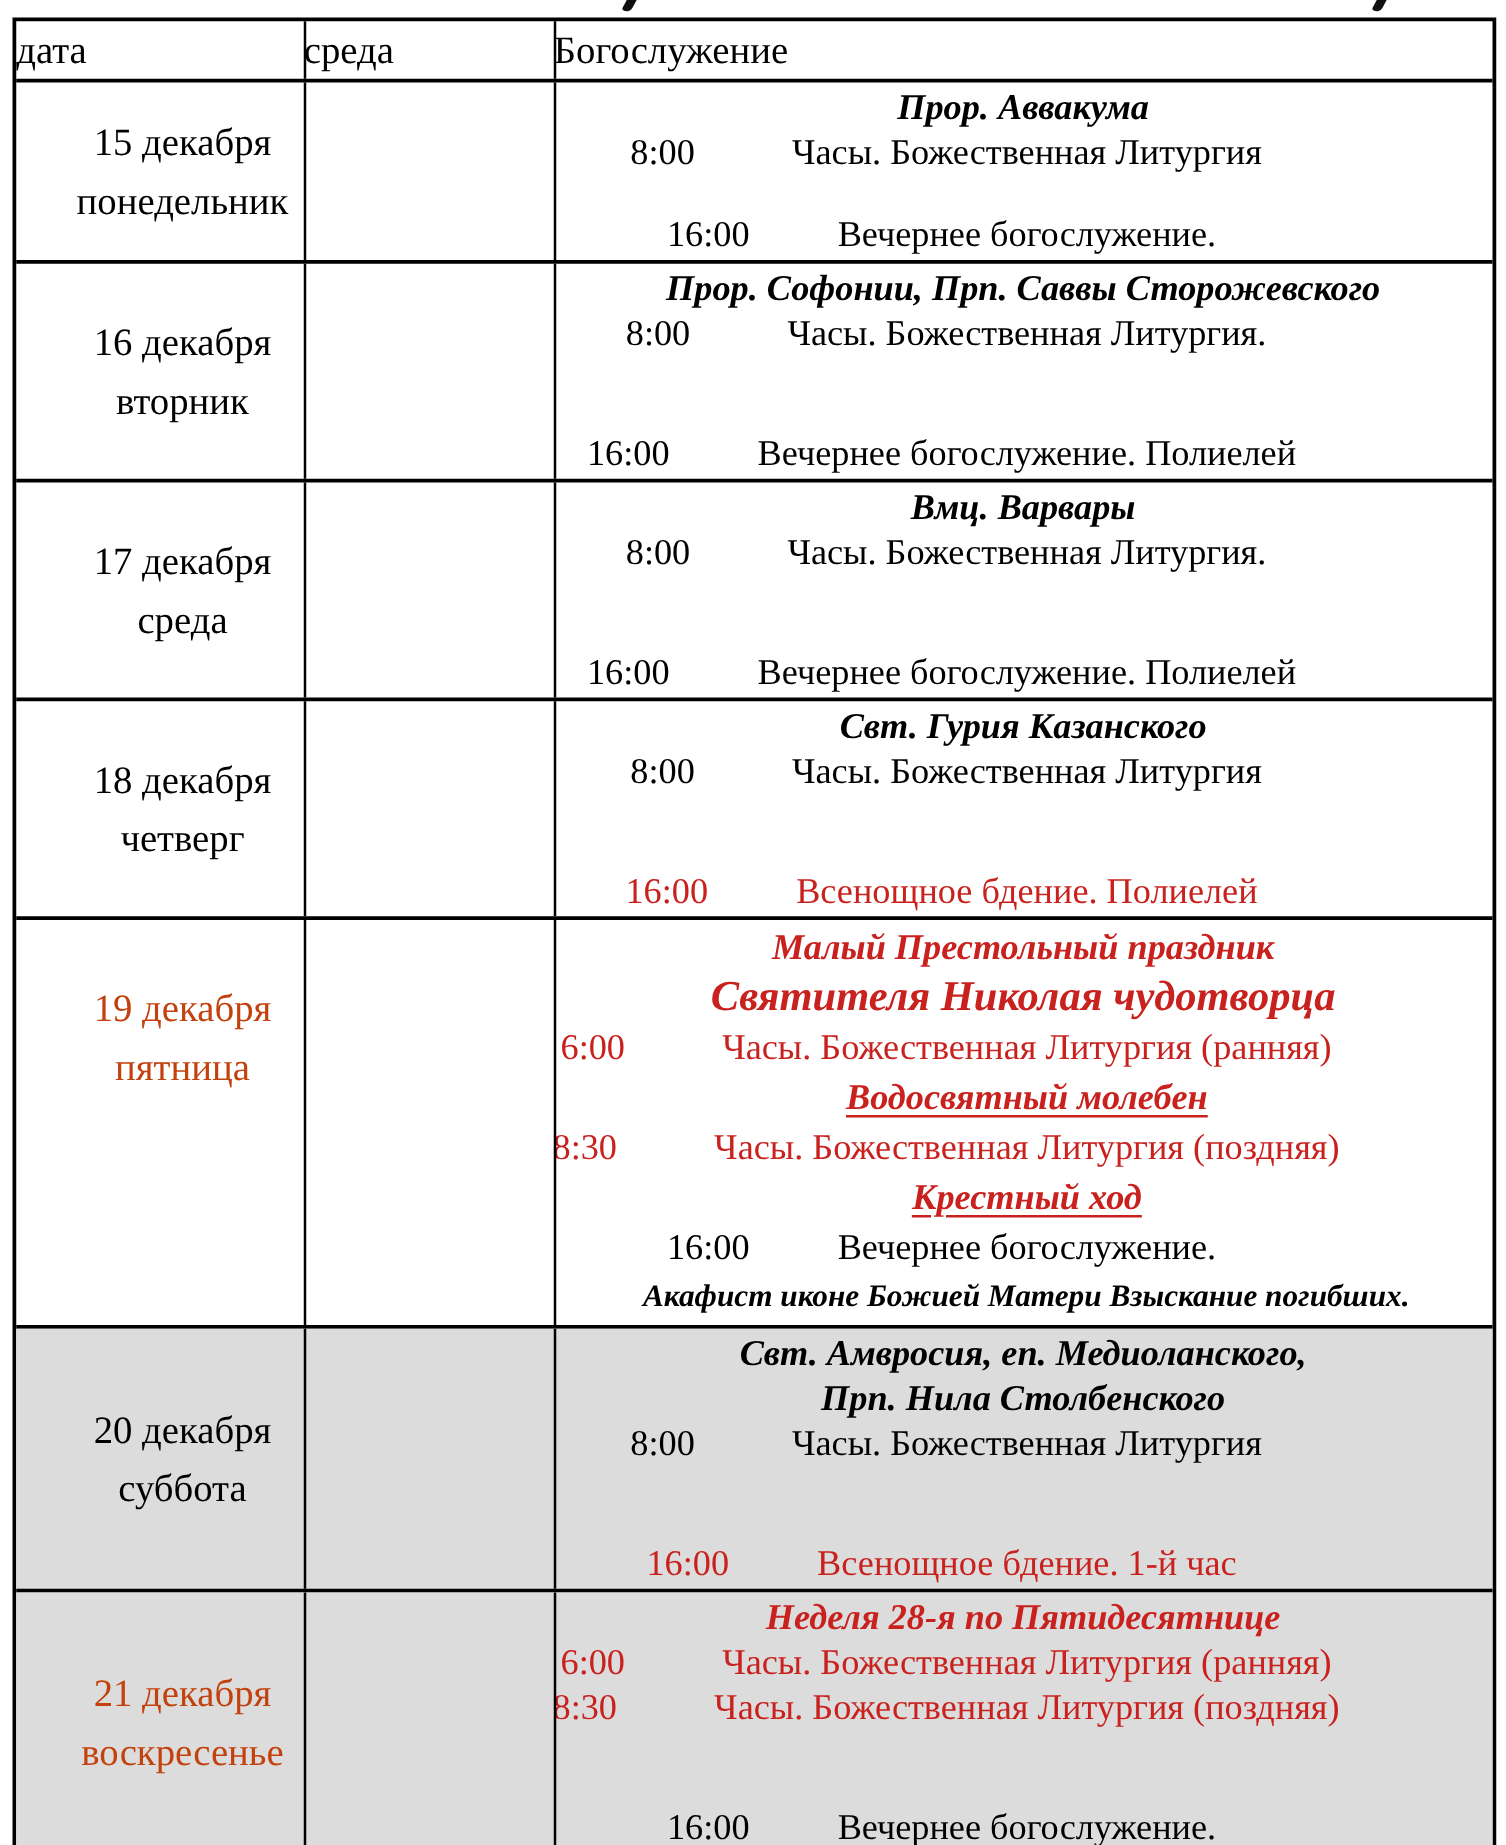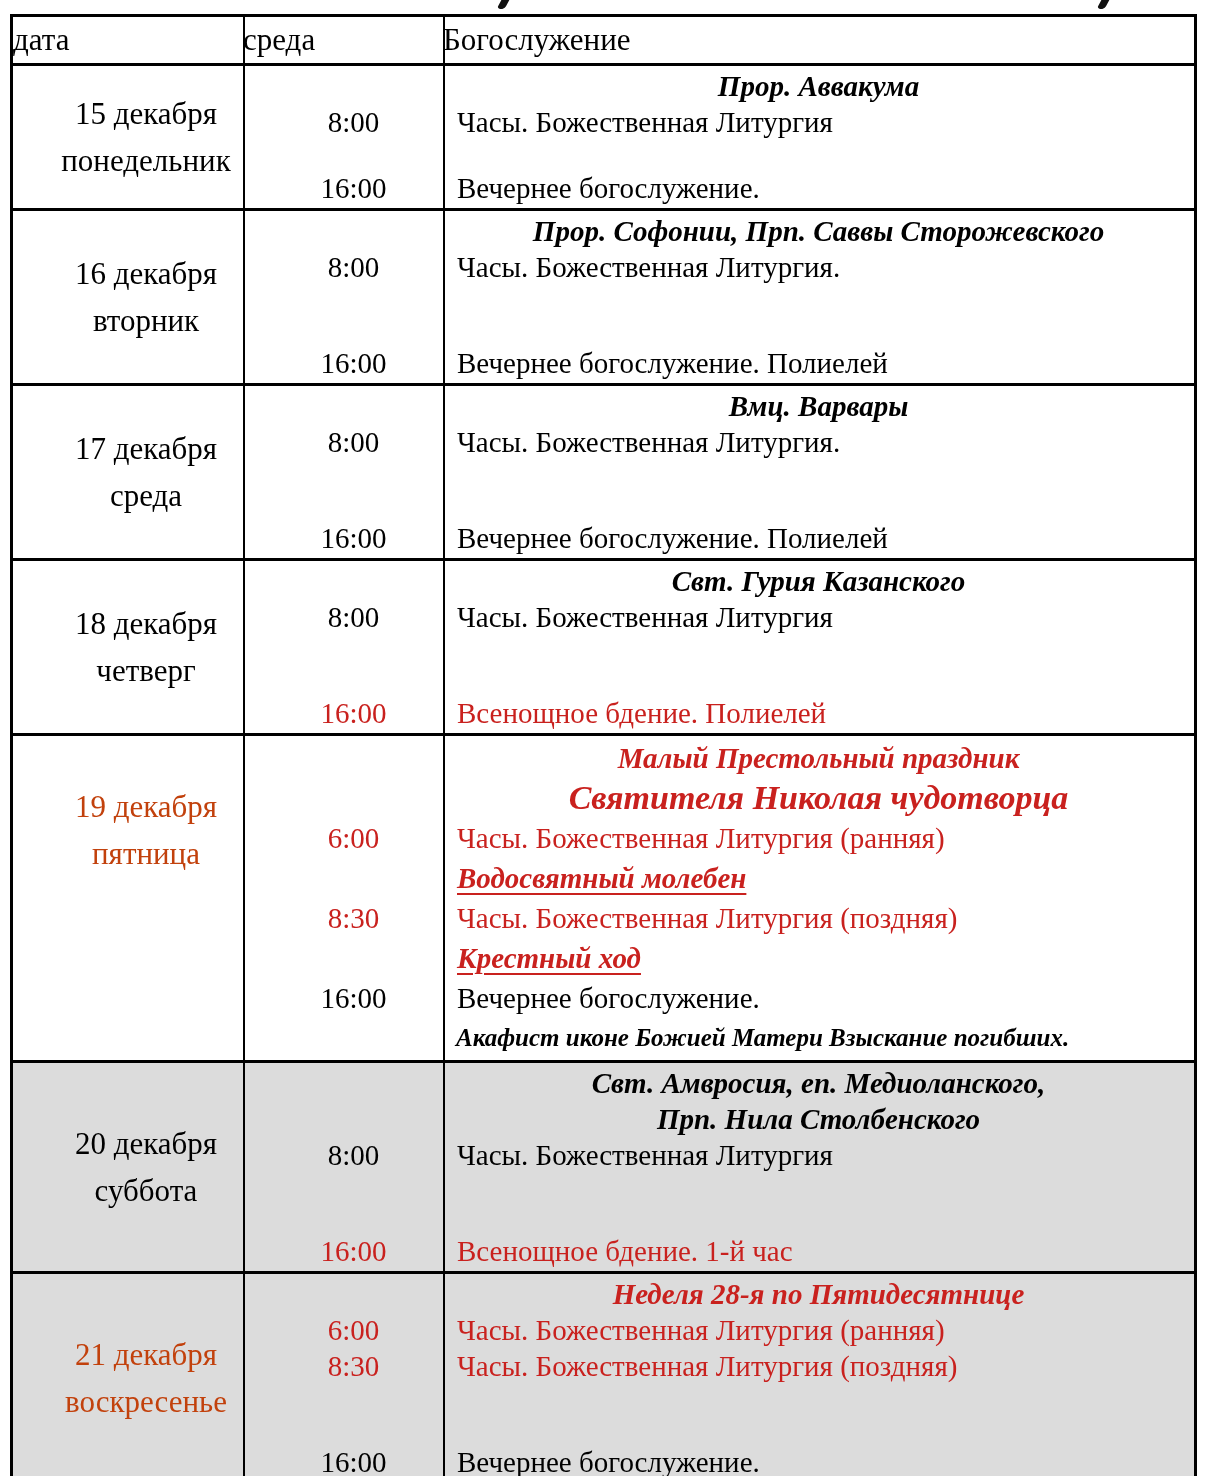--- a/index.html
+++ b/index.html
@@ -40,21 +40,21 @@
   .vline{position:absolute;top:0;bottom:0;width:2px;background:#000;}
   .vline.v1{left:230px;}
   .vline.v2{left:430px;}
 
   .date-cell{
     display:flex;flex-direction:column;justify-content:center;align-items:center;
     text-align:center;font-size:31px;line-height:47px;margin-left:36px;
   }
   .row.date-top .date-cell{justify-content:flex-start;padding-top:45px;}
 
-  .lines{display:flex;flex-direction:column;justify-content:center;}
+  .lines{display:flex;flex-direction:column;justify-content:center;align-items:center;}
 
   .line{
     display:grid;grid-template-columns:200px 1fr;
     min-height:36px;line-height:36px;font-size:29px;
   }
   .row.spacious .line{min-height:40px;line-height:40px;}
 
   .line .time{text-align:center;margin-left:21px;}
   .line .text{padding-left:14px;padding-right:8px;text-align:left;}
 

